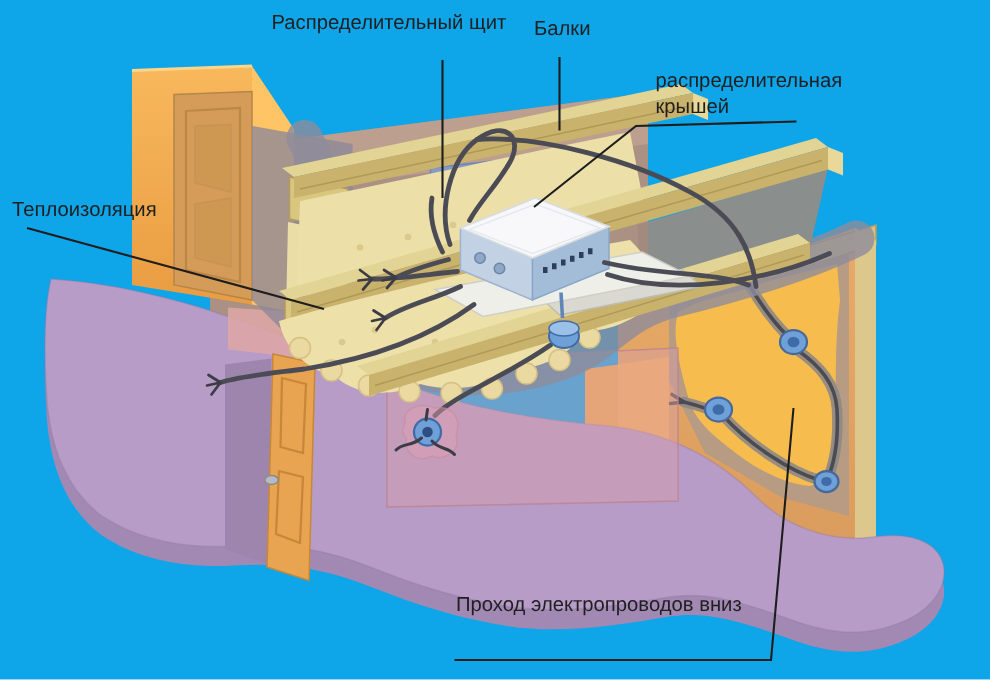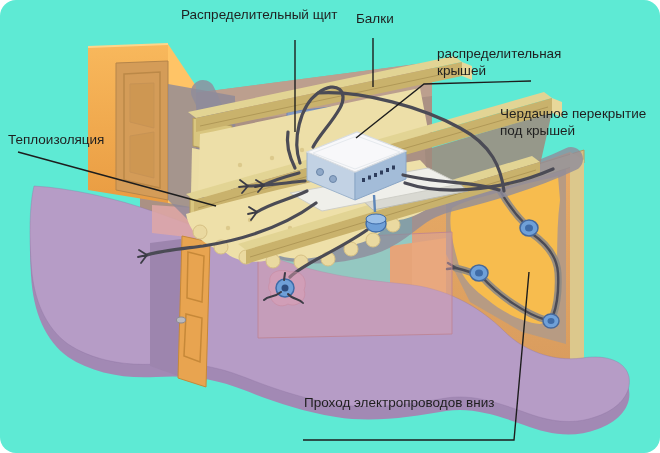--- a/index.html
+++ b/index.html
@@ -1,17 +1,17 @@
 <!DOCTYPE html>
 <html><head>
 <meta charset="utf-8">
 <style>
   html,body{margin:0;padding:0;background:#ffffff;}
-  .stage{position:relative;width:660px;height:453px;background:#5eead4;overflow:hidden;
-         font-family:"Liberation Sans", sans-serif;border-radius:16px;}
+  .stage{position:relative;width:660px;height:453px;background:#0ea5e9;overflow:hidden;
+         font-family:"Liberation Sans", sans-serif;}
   .stage svg{position:absolute;left:0;top:0;}
   .lbl{position:absolute;font-size:13.5px;line-height:17px;color:#1f1f1f;white-space:nowrap;}
 </style>
 </head>
 <body>
 
 <div class="stage">
 <svg width="660" height="453" viewBox="0 0 660 453">
   <defs>
     <linearGradient id="gw" x1="0" y1="0" x2="0" y2="1">
@@ -215,18 +215,17 @@
     <path d="M529,272 L514,440 L303,440"></path>
   </g>
 </svg>
 
 <div class="lbl" style="left:181px;top:6px"><span>Распределительный щит</span><br></div>
 
 <div class="lbl" style="left:356px;top:10px"><span>Балки</span></div>
 
 <div class="lbl" style="left:437px;top:28px"><br><span>распределительная</span><br><span>крышей</span></div>
 
-<div class="lbl" style="left:500px;top:105px"><span>Чердачное перекрытие</span><br><span>под крышей</span></div>
 
 <div class="lbl" style="left:8px;top:131px"><span>Теплоизоляция</span></div>
 
 <div class="lbl" style="left:304px;top:394px"><span>Проход электропроводов вниз</span><br></div>
 </div>
 
 </body></html>

